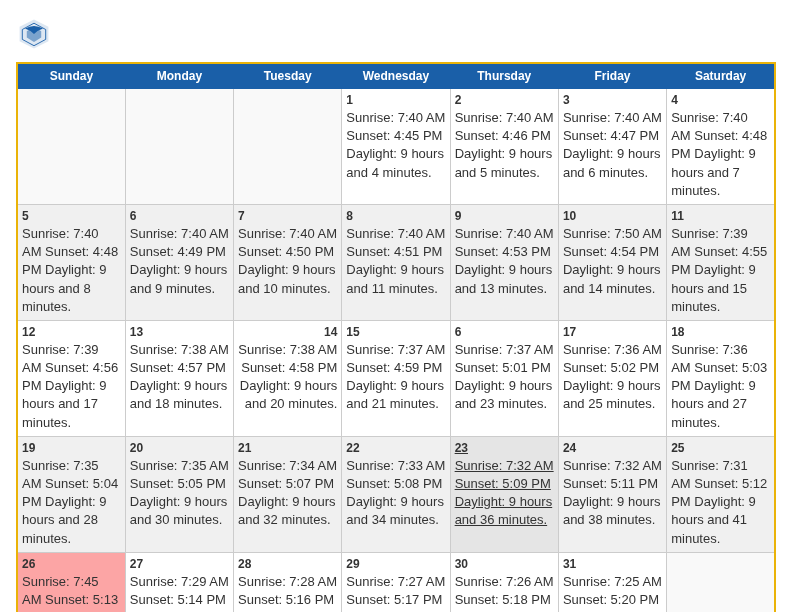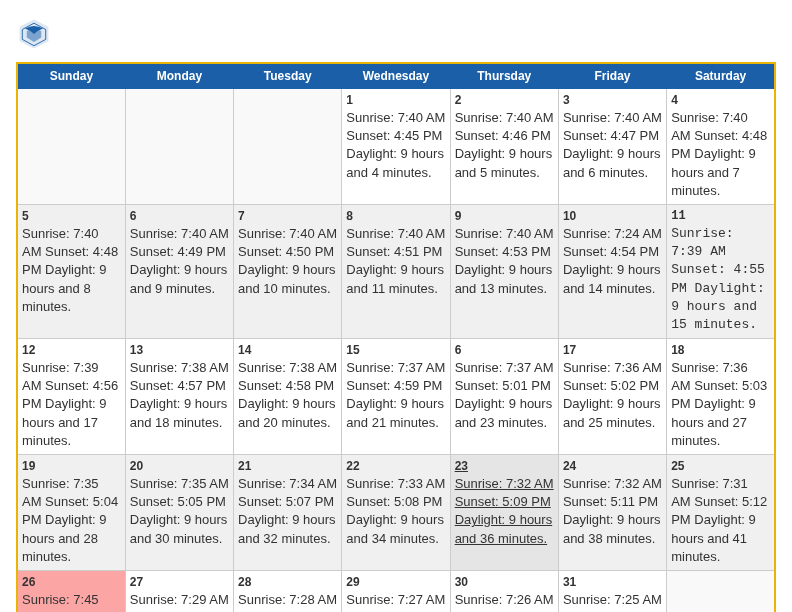--- a/index.html
+++ b/index.html
@@ -195,26 +195,26 @@
           </td>
           <td style="background: rgb(240, 240, 240);">
             <span class="day-num">9</span>
             <div class="day-info">Sunrise: 7:40 AM
 Sunset: 4:53 PM
 Daylight: 9 hours
 and 13 minutes.</div>
           </td>
           <td style="background: rgb(240, 240, 240);">
             <span class="day-num">10</span>
-            <div class="day-info">Sunrise: 7:24 AM
+            <div class="day-info">Sunrise: 7:50 AM
 Sunset: 4:54 PM
 Daylight: 9 hours
 and 14 minutes.</div>
           </td>
-          <td style="background: rgb(240, 240, 240); font-family: Liberation Mono, monospace;">
+          <td style="background: rgb(240, 240, 240);">
             <span class="day-num">11</span>
             <div class="day-info">Sunrise: 7:39 AM
 Sunset: 4:55 PM
 Daylight: 9 hours
 and 15 minutes.</div>
           </td>
         </tr>
         <tr>
           <td style="background: rgb(255, 255, 255);">
             <span class="day-num">12</span>
@@ -223,21 +223,21 @@
 Daylight: 9 hours
 and 17 minutes.</div>
           </td>
           <td style="background: rgb(255, 255, 255);">
             <span class="day-num">13</span>
             <div class="day-info">Sunrise: 7:38 AM
 Sunset: 4:57 PM
 Daylight: 9 hours
 and 18 minutes.</div>
           </td>
-          <td style="background: rgb(255, 255, 255);">
+          <td style="background: rgb(255, 255, 255); text-align: right;">
             <span class="day-num">14</span>
             <div class="day-info">Sunrise: 7:38 AM
 Sunset: 4:58 PM
 Daylight: 9 hours
 and 20 minutes.</div>
           </td>
           <td style="background: rgb(255, 255, 255);">
             <span class="day-num">15</span>
             <div class="day-info">Sunrise: 7:37 AM
 Sunset: 4:59 PM

